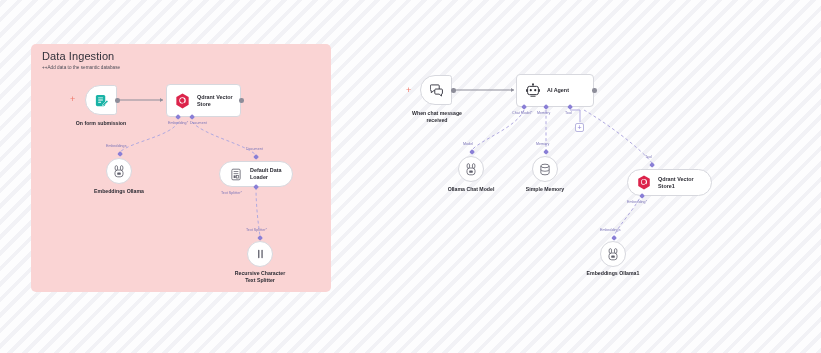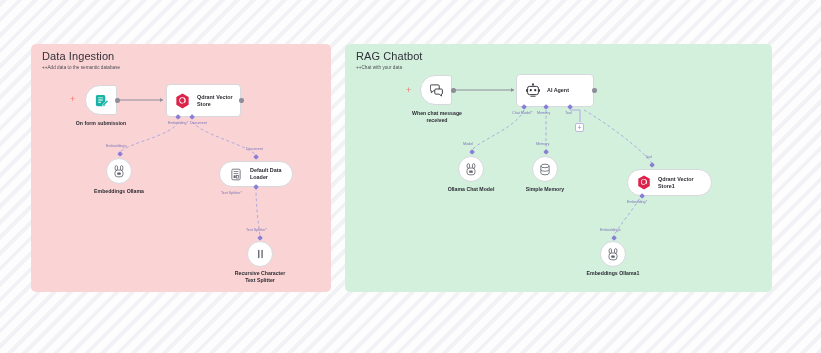--- a/index.html
+++ b/index.html
@@ -175,24 +175,20 @@
 </head>
 <body>
 
 <div id="canvas">
 
   <div class="panel panel-ingestion">
     <div class="panel-title">Data Ingestion</div>
     <div class="panel-sub">++Add data to the semantic database</div>
   </div>
 
-  <div class="panel panel-chatbot">
-    <div class="panel-title">RAG Chatbot</div>
-    <div class="panel-sub">++Chat with your data</div>
-  </div>
 
   <svg id="edges">
 
     <line x1="119" y1="100" x2="163" y2="100" stroke="#8d8d99" stroke-width="1"></line>
 
     <path d="M178 122 C 172 136, 130 142, 120 152" fill="none" stroke="#b0a9e0" stroke-width="1" stroke-dasharray="3,2.6"></path>
     <path d="M192 122 C 205 136, 245 144, 256 155" fill="none" stroke="#b0a9e0" stroke-width="1" stroke-dasharray="3,2.6"></path>
 
     <path d="M256 187 C 256 206, 258 222, 260 236" fill="none" stroke="#b0a9e0" stroke-width="1" stroke-dasharray="3,2.6"></path>
 

